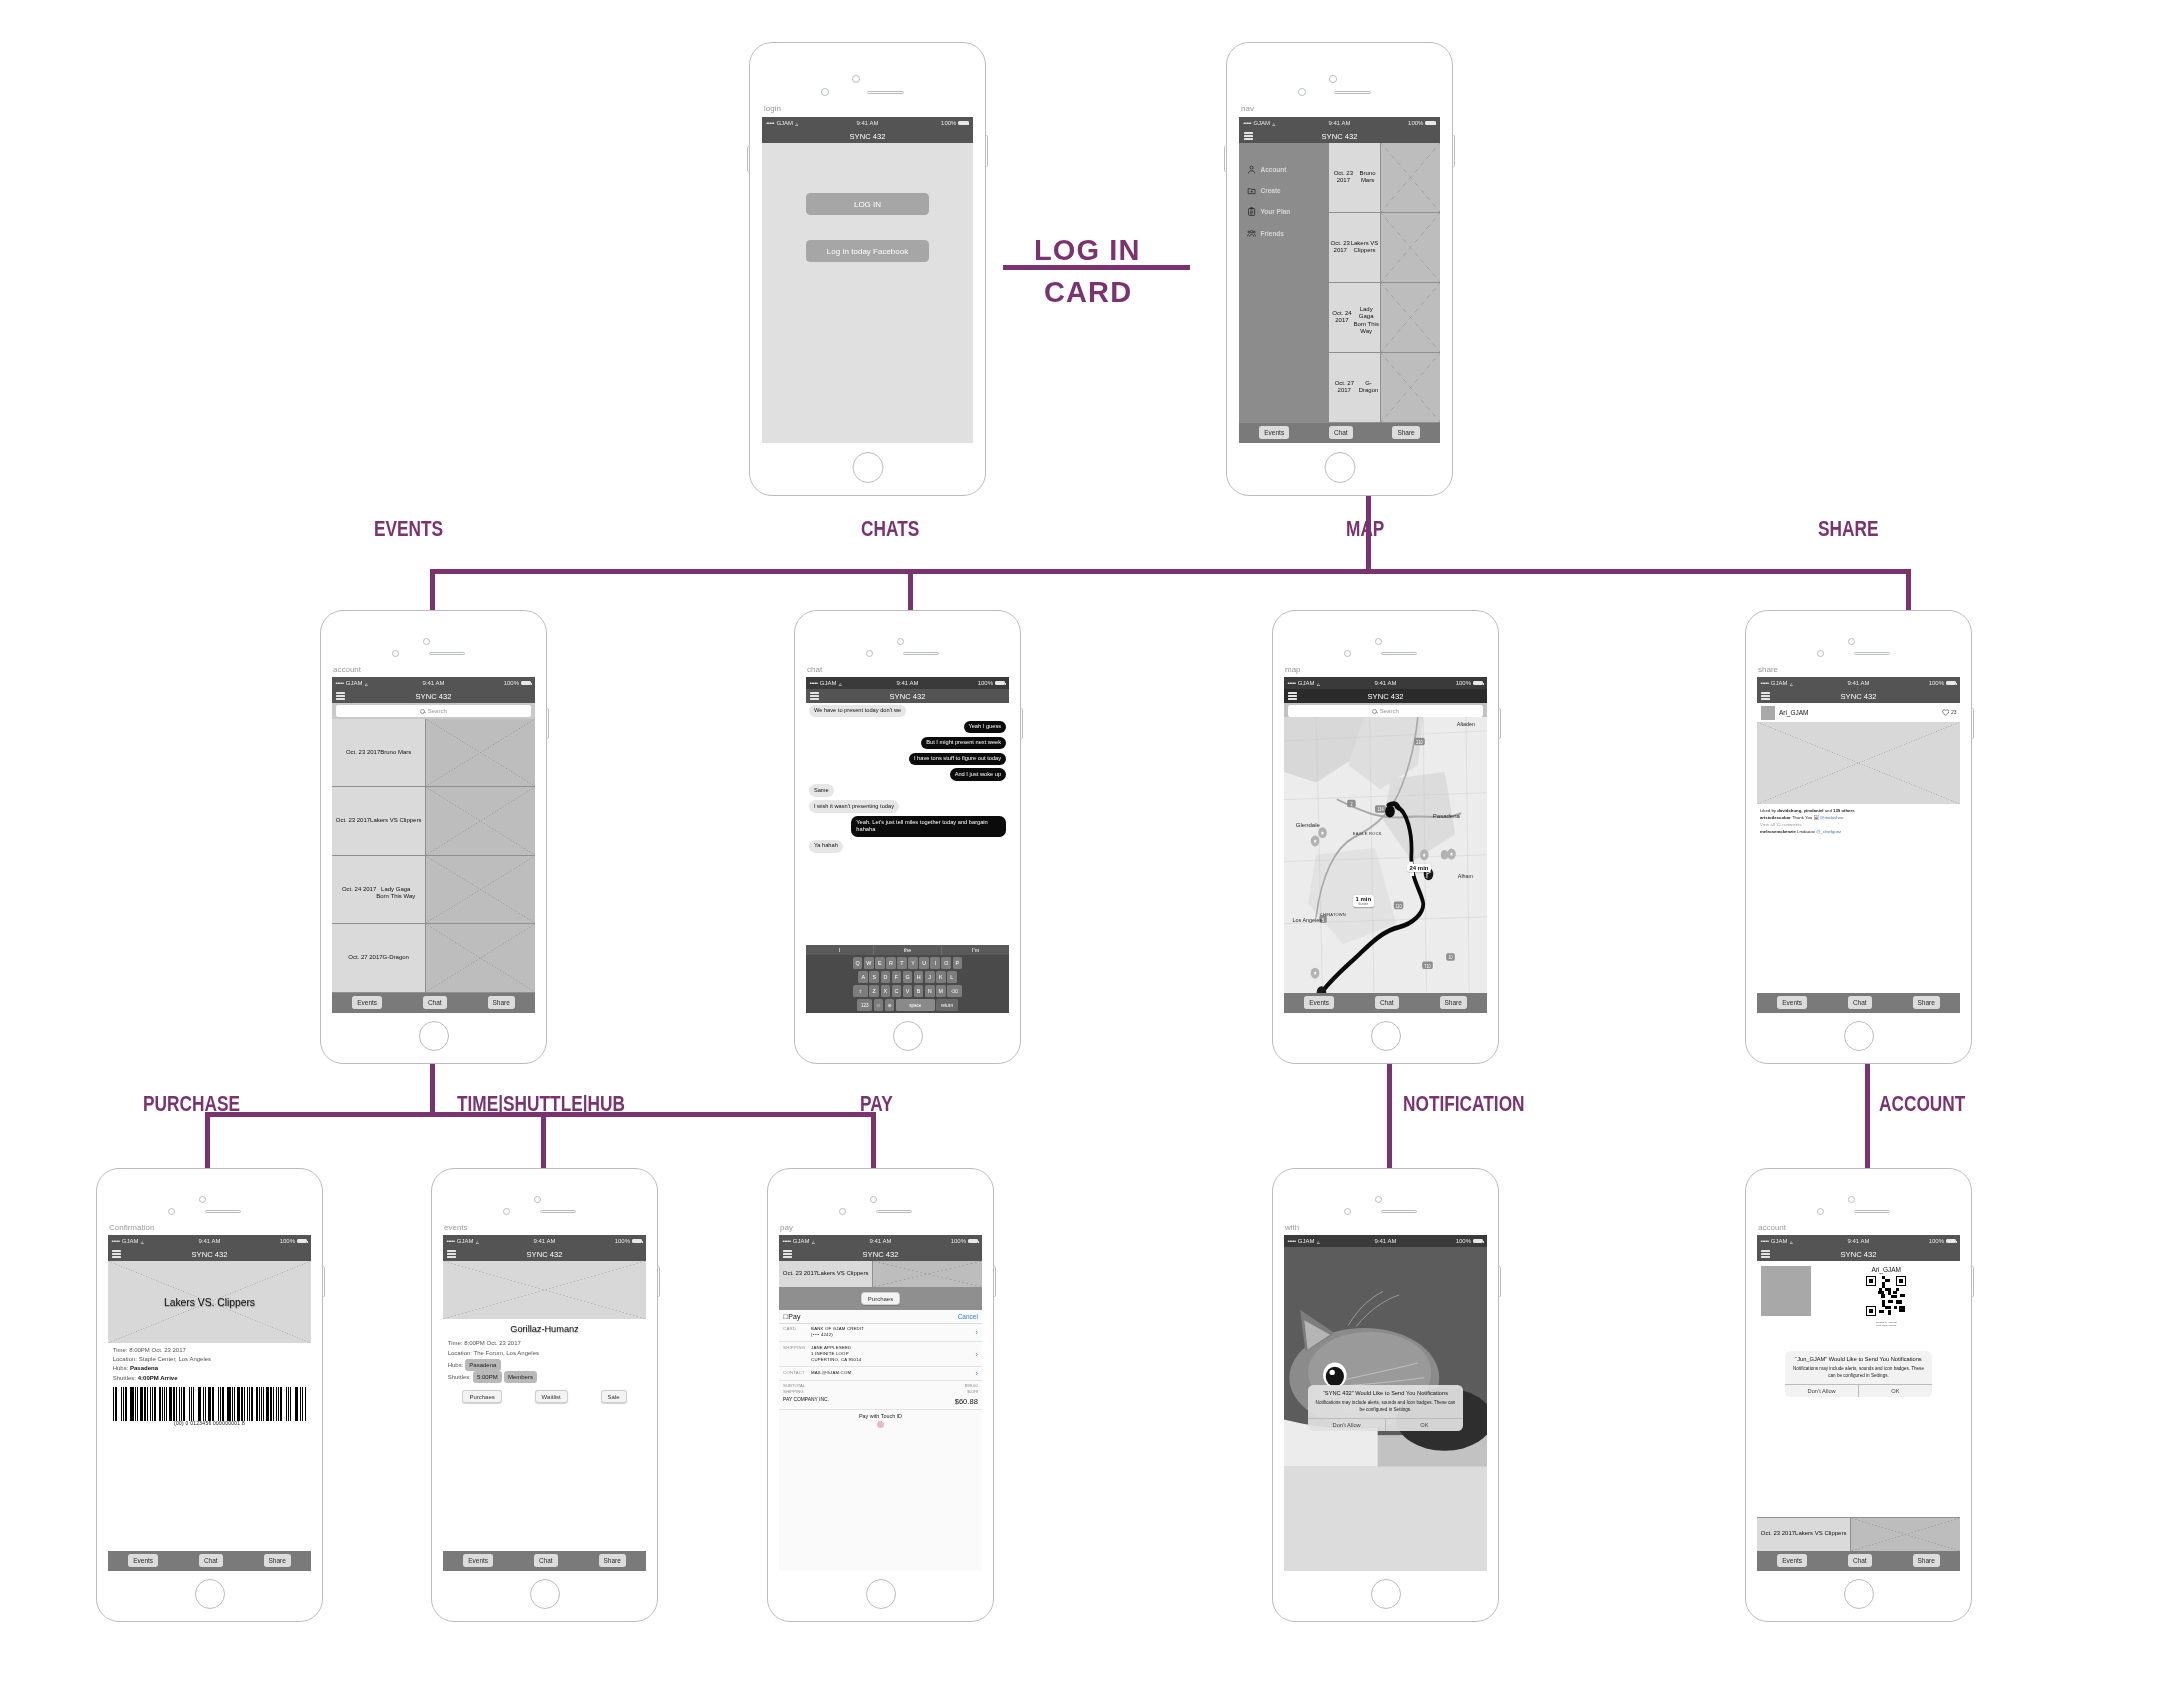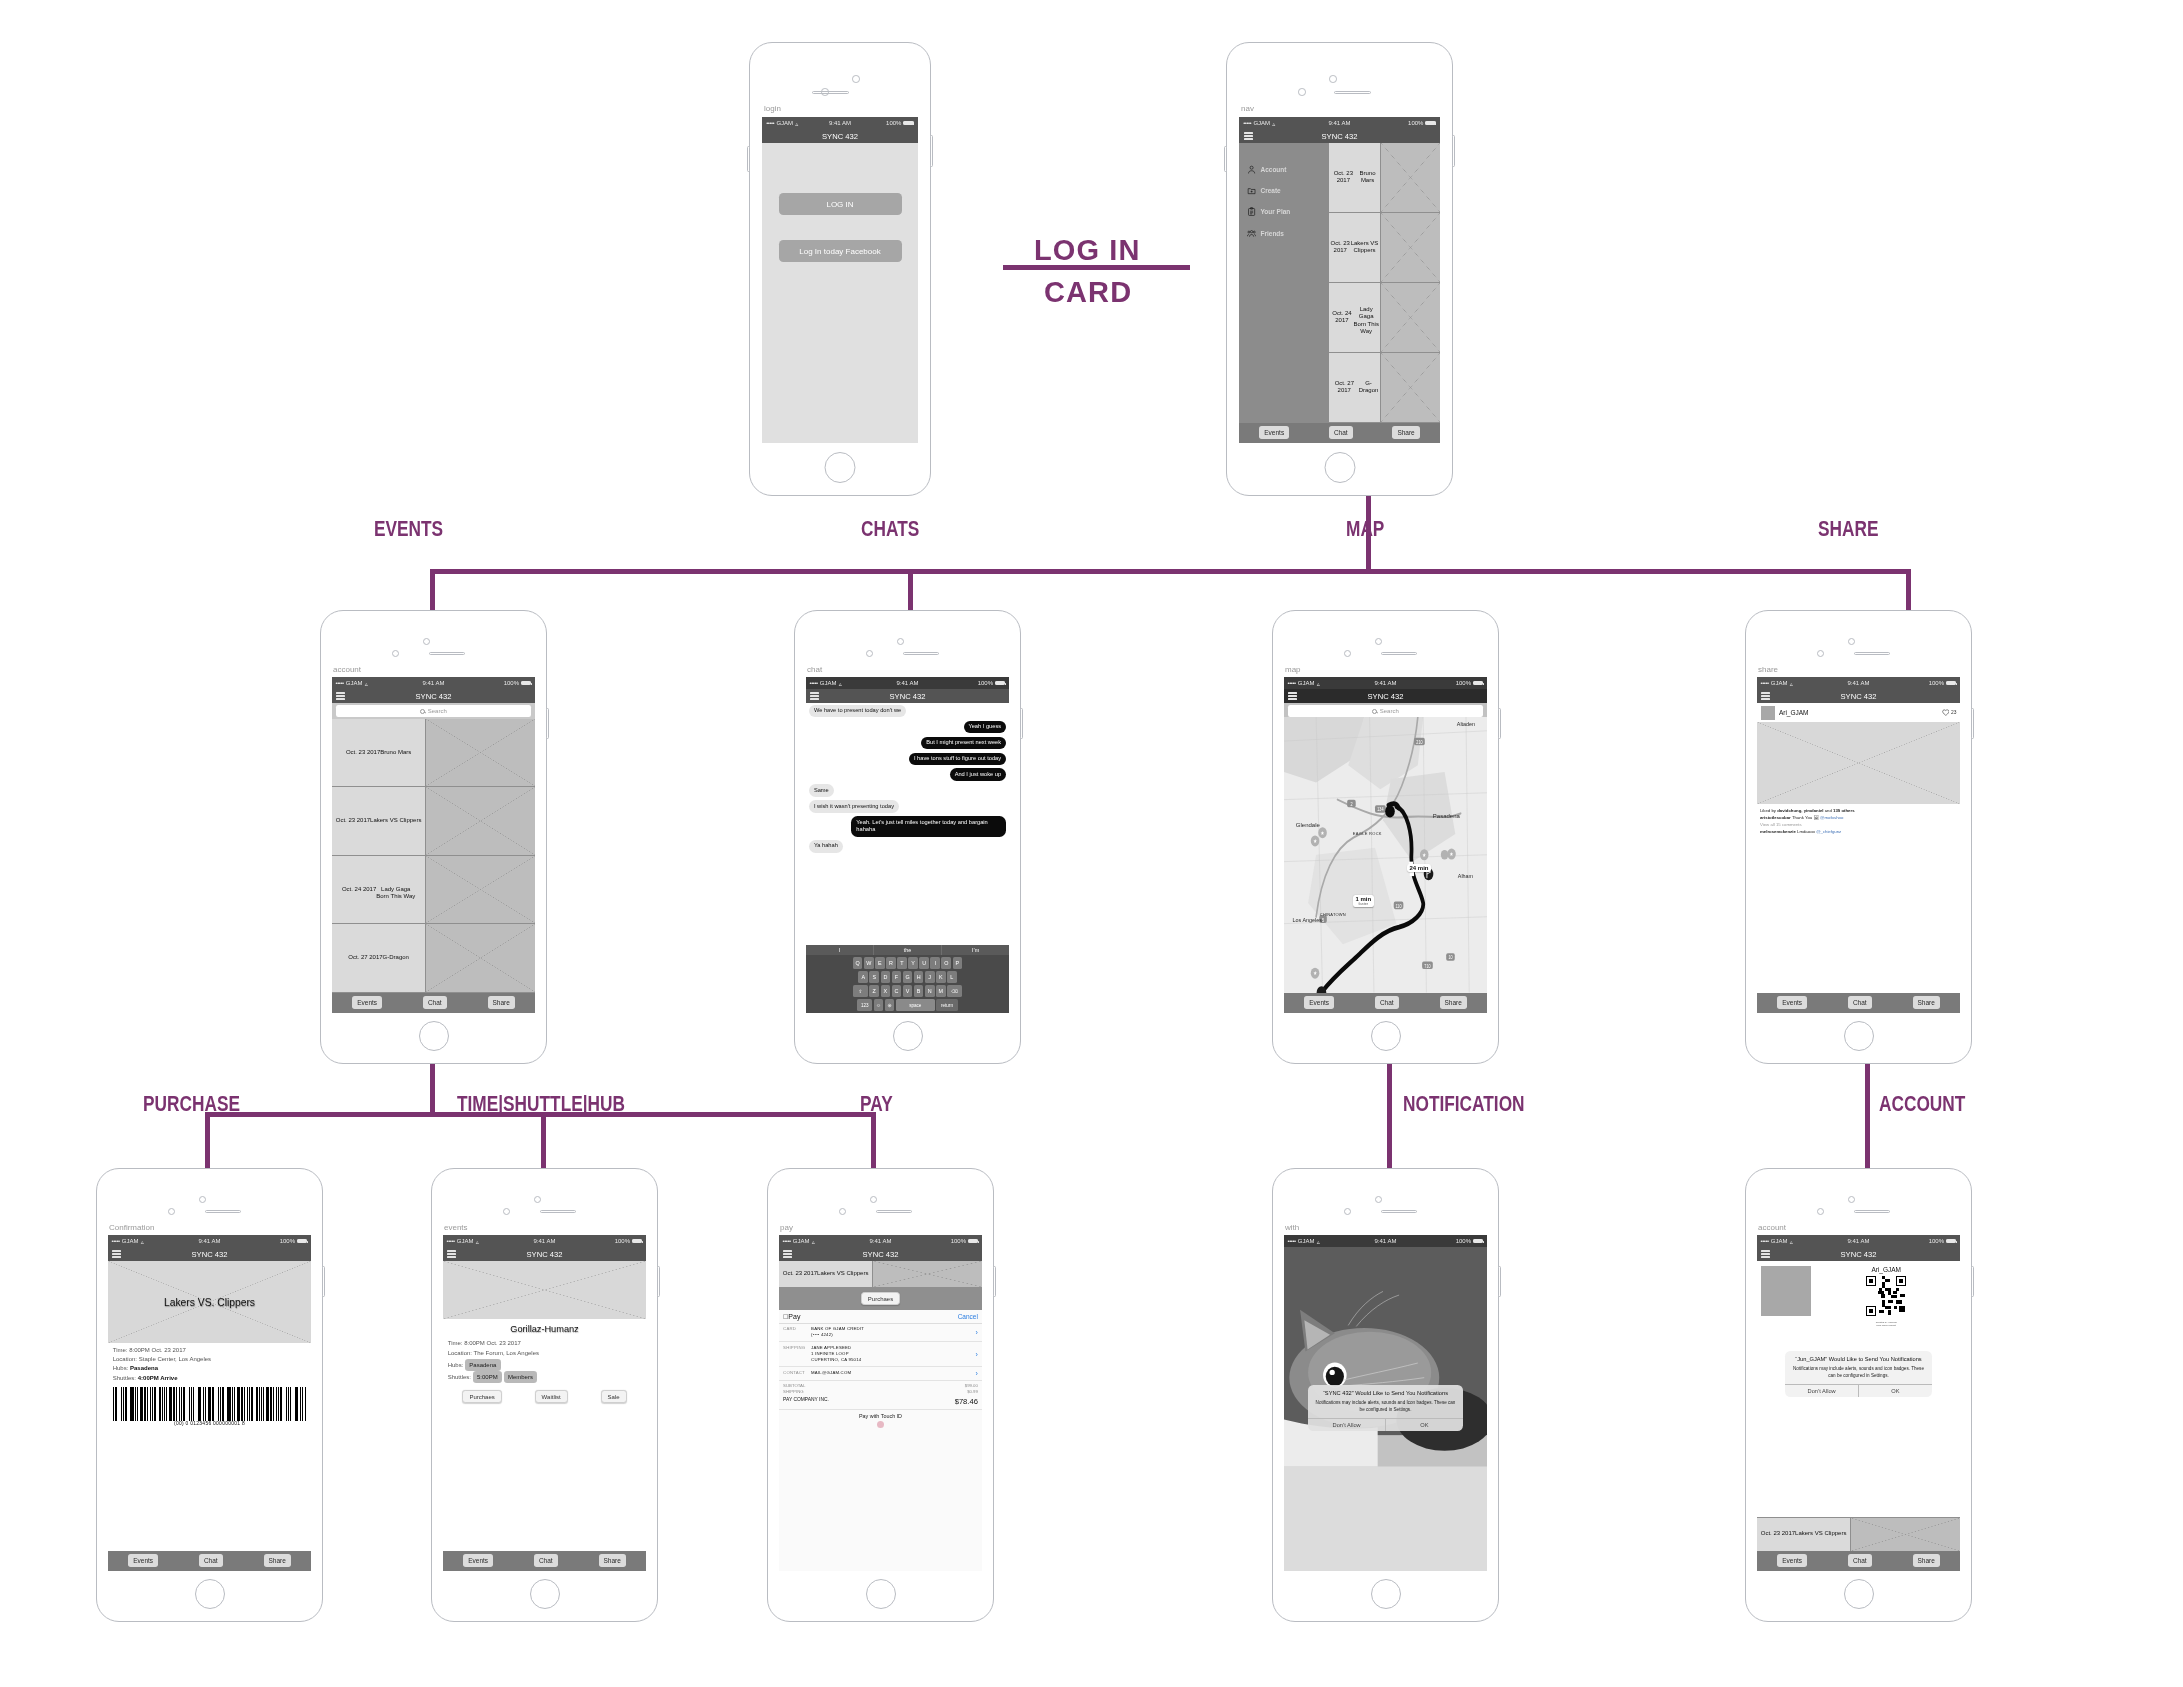--- a/index.html
+++ b/index.html
@@ -219,21 +219,21 @@
 
 <div class="conn" style="left:1387px;top:1044px;width:4.9px;height:135px;"></div>
 <div class="conn" style="left:1865px;top:1044px;width:4.9px;height:135px;"></div>
 
 <div class="flow-label mid cond" style="left:143px;top:1091px;">PURCHASE</div>
 <div class="flow-label mid cond" style="left:457px;top:1091px;">TIME|SHUTTLE|HUB</div>
 <div class="flow-label mid cond" style="left:860px;top:1091px;">PAY</div>
 <div class="flow-label mid cond" style="left:1403px;top:1091px;">NOTIFICATION</div>
 <div class="flow-label mid cond" style="left:1879px;top:1091px;">ACCOUNT</div>
 
-<div class="phone" style="left:749px;top:42px;width:182px;height:454px;">
+<div class="phone" style="left:749px;top:42px;width:237px;height:454px;">
   <div class="cam" style="left:102px;top:32px;width:7.6px;height:7.6px;"></div>
   <div class="cam2" style="left:71px;top:45px;width:7.6px;height:7.6px;"></div>
   <div class="speaker" style="left:auto;right:81px;top:48px;width:37px;height:3.2px;transform:none;"></div>
   <div class="home" style="bottom:12px;width:31px;height:31px;"></div>
   <div class="sidebtn" style="left:-3.2px;top:103px;width:3.2px;height:26px;"></div>
   <div class="sidebtn" style="right:-3.2px;top:92px;width:3.2px;height:32px;"></div>
   <div class="mini-label" style="left:14px;top:61px;">login</div>
   <div class="screen" style="left:12.4px;top:74px;right:12.4px;bottom:52px;background:#e0e0e0;">
     <div class="statusbar">
       <div class="sb-left">
@@ -853,21 +853,21 @@
       <div class="ap-tot">
           <span>SUBTOTAL</span>
           <span>$99.00</span>
         </div>
       <div class="ap-tot">
           <span>SHIPPING</span>
           <span>$0.99</span>
         </div>
       <div class="ap-tot b">
           <span>PAY COMPANY INC.</span>
-          <span>$78.46</span>
+          <span>$60.88</span>
         </div>
     </div>
     <div class="ap-touch">
       <span>Pay with Touch ID</span>
       <div class="ap-dot"></div>
     </div>
   </div>
 </div>
 
 <div class="phone" style="left:1272px;top:1168px;width:227px;height:454px;">

